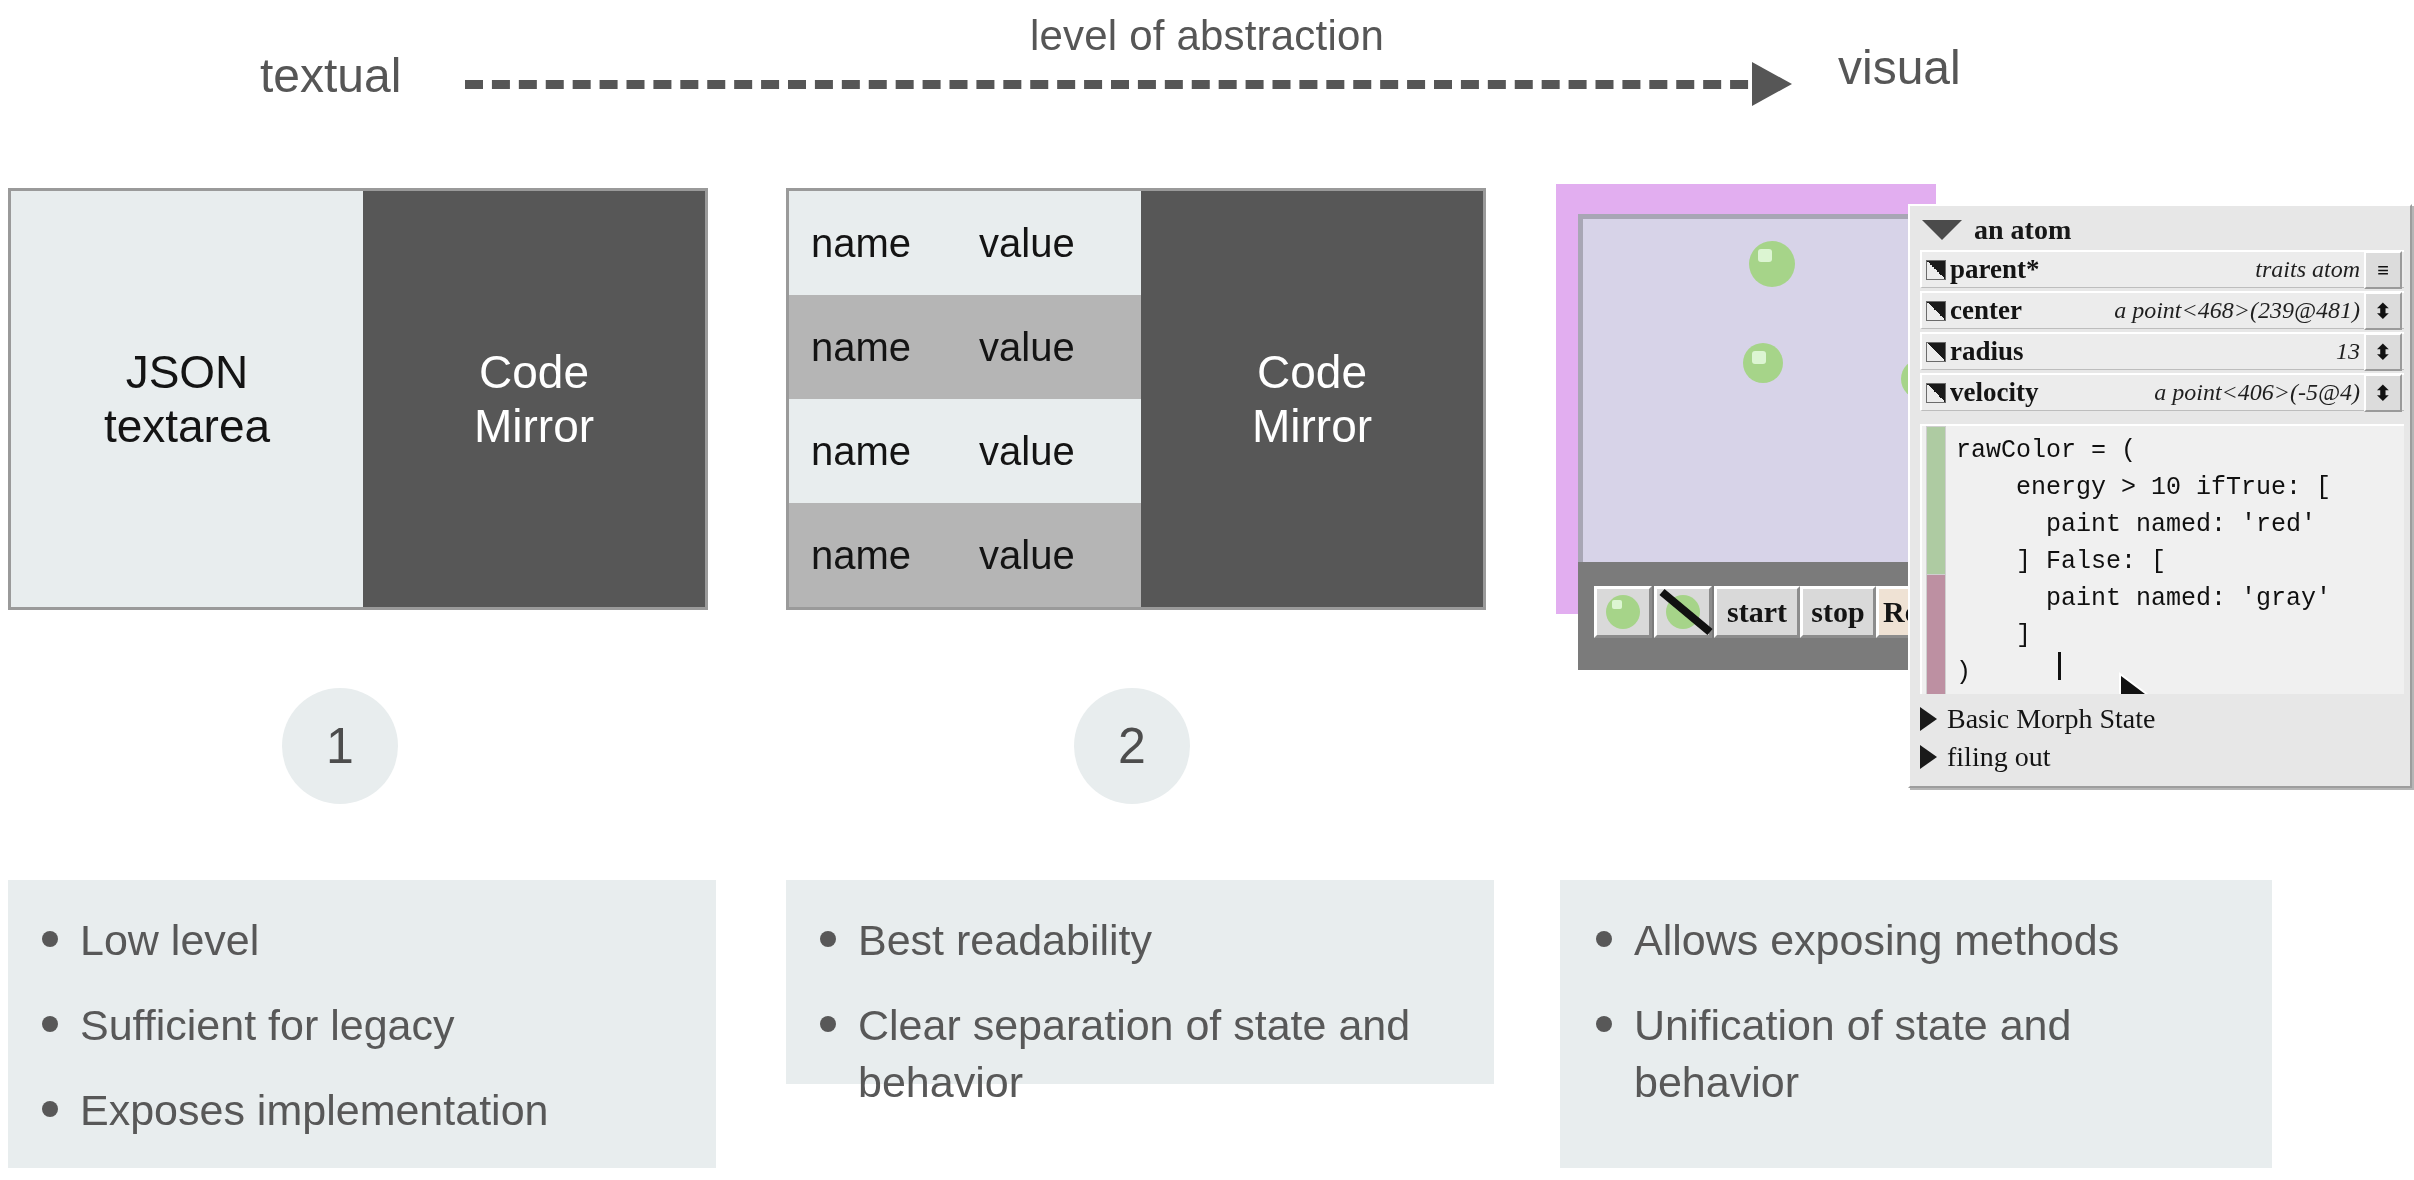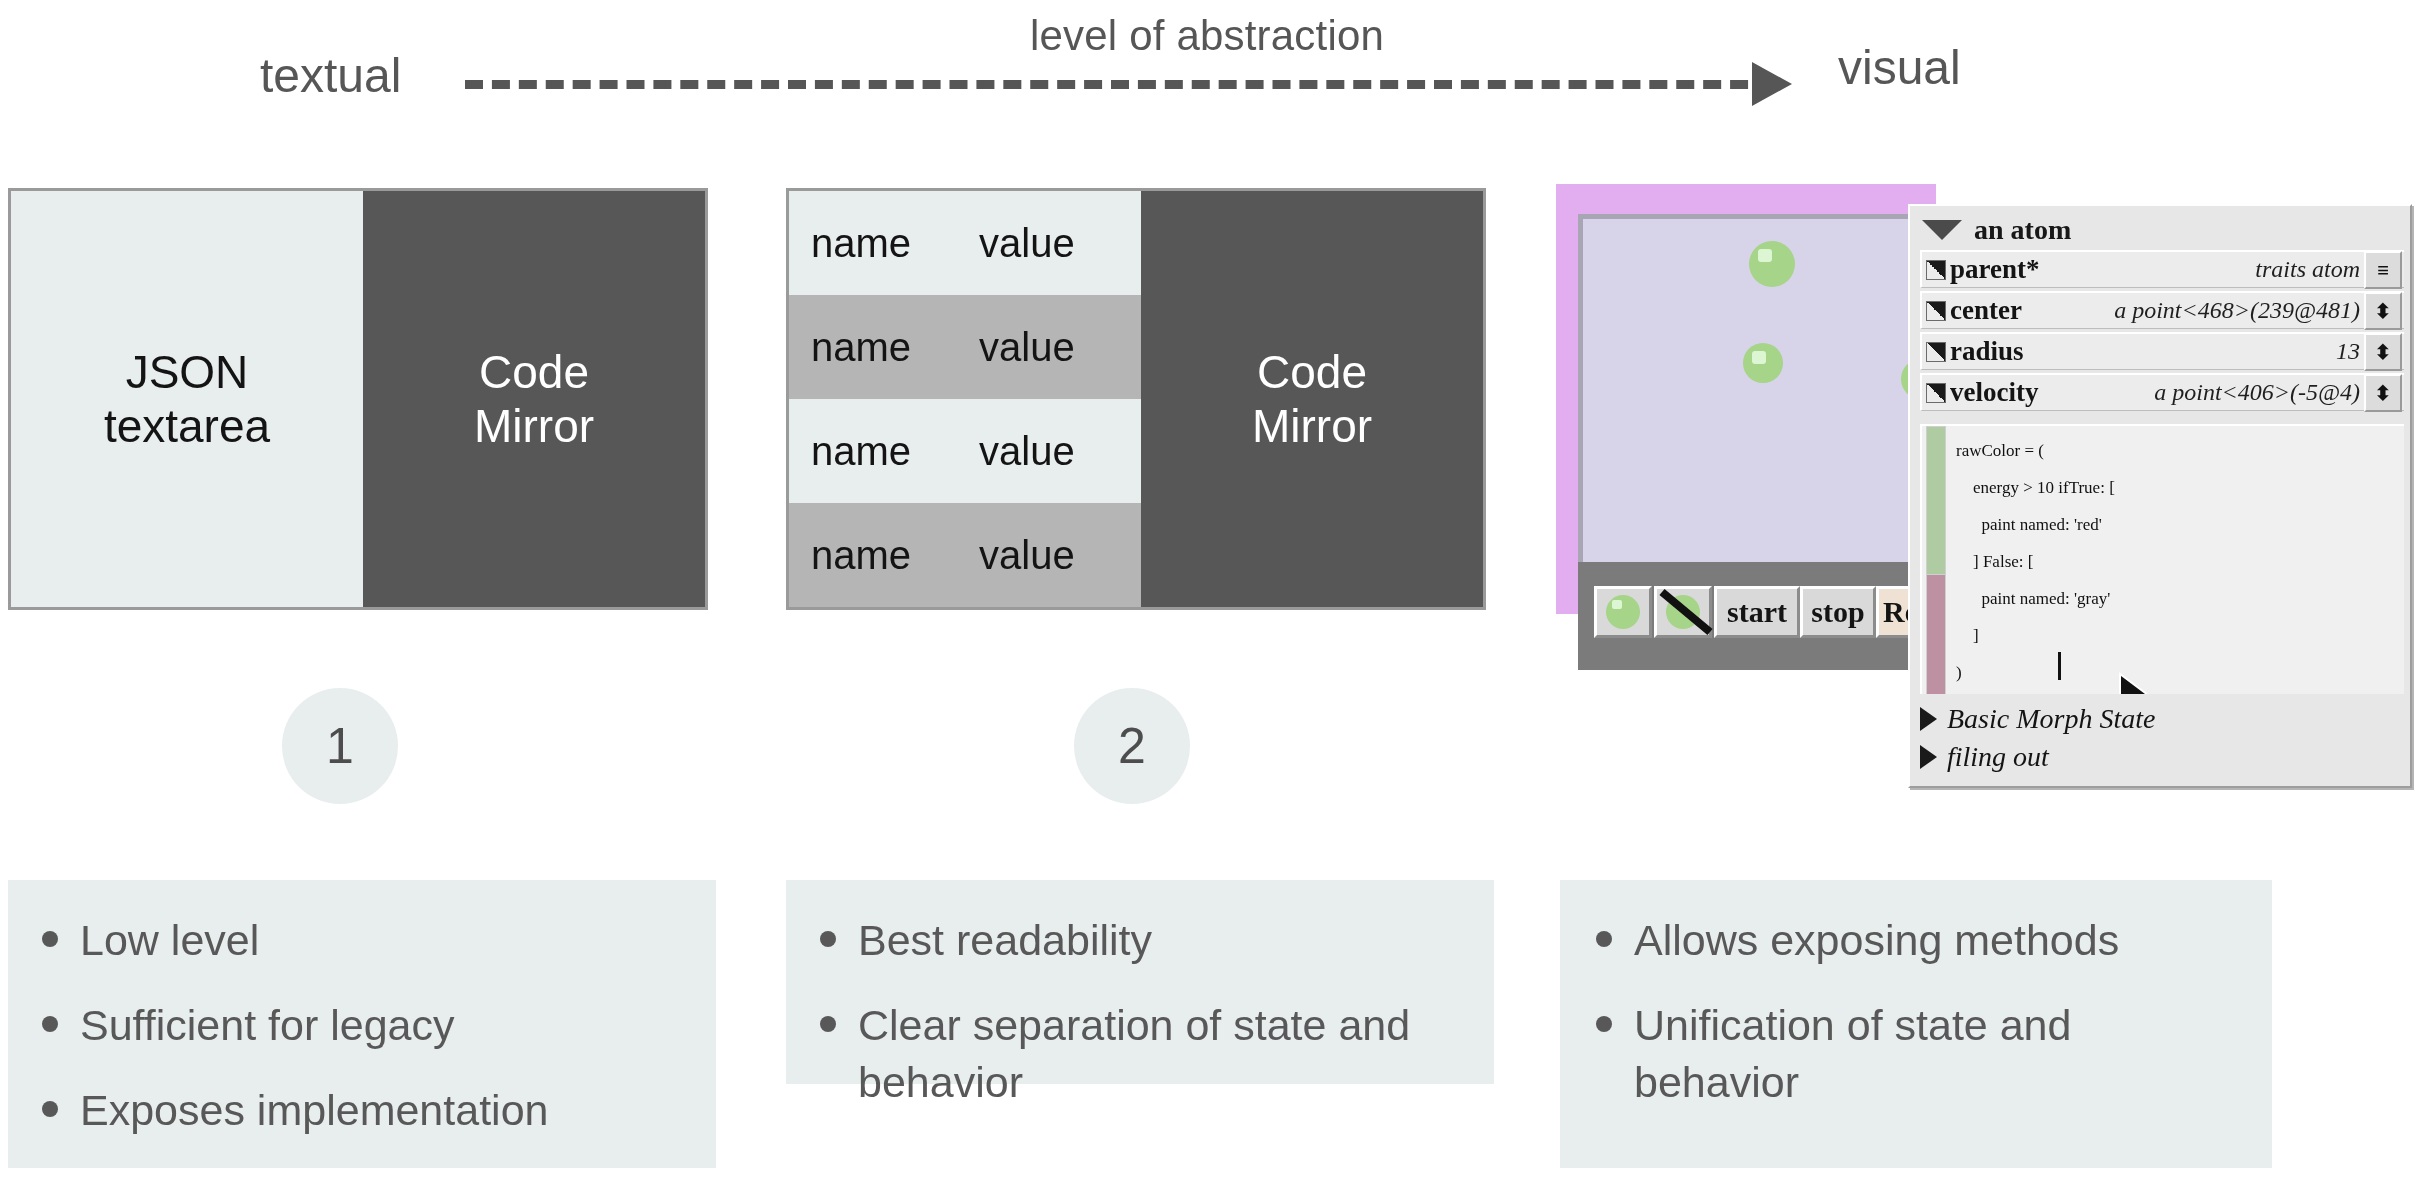--- a/index.html
+++ b/index.html
@@ -150,31 +150,31 @@
   .insp-code{
     position:absolute;left:10px;top:218px;width:484px;height:270px;
     background:#f0f0f0;border-top:2px solid #ffffff;border-left:2px solid #ffffff;
     box-sizing:border-box;overflow:hidden;
   }
   .code-gutter{position:absolute;left:0;top:0;width:24px;height:100%;}
   .code-gutter .g-top{position:absolute;top:0;left:4px;width:18px;height:148px;background:#aecba2;border:1px solid #cfcfcf;}
   .code-gutter .g-bot{position:absolute;top:148px;left:4px;width:18px;height:122px;background:#bd90a2;border:1px solid #cfcfcf;}
   .code-text{
     position:absolute;left:34px;top:6px;right:4px;
-    font-family:Liberation Serif, serif;font-size:17px;line-height:37px;
+    font-family:Liberation Mono, monospace;font-size:25px;line-height:37px;
     color:#101010;white-space:pre;
   }
   .cursor-caret{
     position:absolute;left:136px;top:226px;width:3px;height:28px;background:#111;
   }
   .mouse-cursor{position:absolute;left:196px;top:246px;}
   .insp-tree{position:absolute;left:10px;top:494px;width:484px;}
   .tree-row{display:flex;align-items:center;gap:10px;height:38px;}
   .tree-arrow{width:0;height:0;border-top:12px solid transparent;border-bottom:12px solid transparent;border-left:17px solid #1a1a1a;}
-  .tree-label{font-family:"Liberation Serif", serif;font-style:italic;font-size:28px;color:#141414;}
+  .tree-label{font-family:"Liberation Serif", serif;font-size:28px;color:#141414;}
 
   
   .badge{
     position:absolute;width:116px;height:116px;border-radius:50%;
     background:#e8edee;display:flex;align-items:center;justify-content:center;
     font-size:50px;color:#4d4d4d;
   }
   .badge.b1{left:282px;top:688px;}
   .badge.b2{left:1074px;top:688px;}
 

